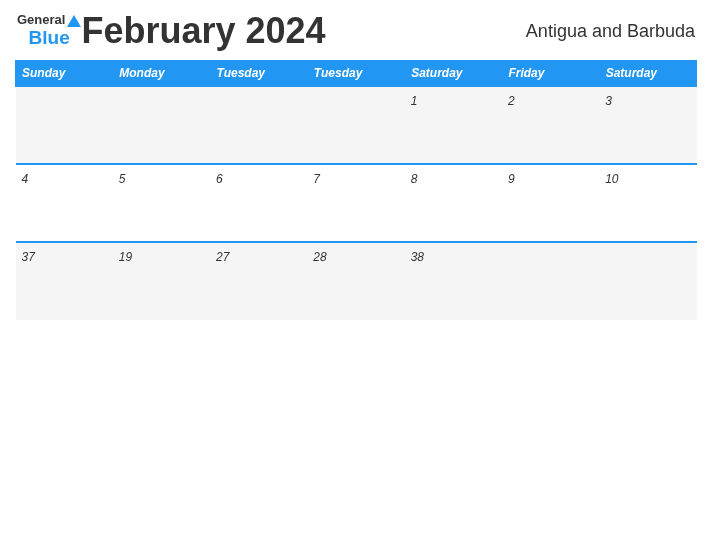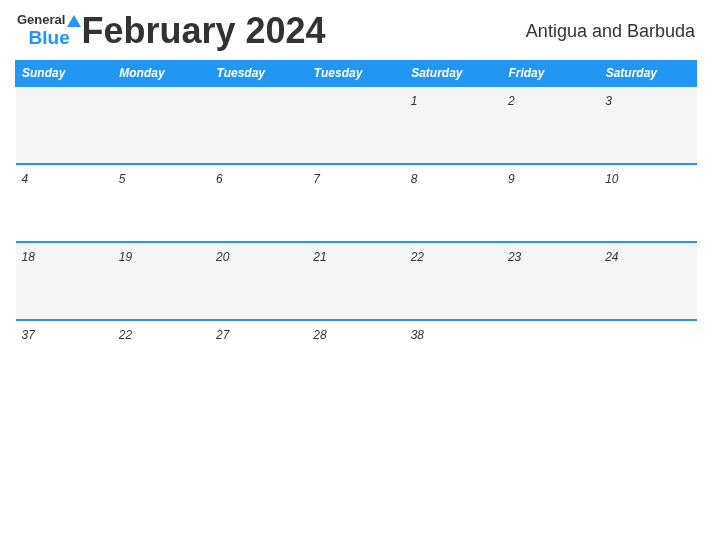--- a/index.html
+++ b/index.html
@@ -167,31 +167,22 @@
         <tr class="week-row">
           <td class="day-cell"><span class="day-number">4</span></td>
           <td class="day-cell"><span class="day-number">5</span></td>
           <td class="day-cell"><span class="day-number">6</span></td>
           <td class="day-cell"><span class="day-number">7</span></td>
           <td class="day-cell"><span class="day-number">8</span></td>
           <td class="day-cell"><span class="day-number">9</span></td>
           <td class="day-cell"><span class="day-number">10</span></td>
         </tr>
         <tr class="week-row">
-          <td class="day-cell"><span class="day-number">18</span></td>
+          <td class="day-cell"><span class="day-number">37</span></td>
           <td class="day-cell"><span class="day-number">19</span></td>
-          <td class="day-cell"><span class="day-number">20</span></td>
-          <td class="day-cell"><span class="day-number">21</span></td>
-          <td class="day-cell"><span class="day-number">22</span></td>
-          <td class="day-cell"><span class="day-number">23</span></td>
-          <td class="day-cell"><span class="day-number">24</span></td>
-        </tr>
-        <tr class="week-row">
-          <td class="day-cell"><span class="day-number">37</span></td>
-          <td class="day-cell"><span class="day-number">22</span></td>
           <td class="day-cell"><span class="day-number">27</span></td>
           <td class="day-cell"><span class="day-number">28</span></td>
           <td class="day-cell"><span class="day-number">38</span></td>
           <td class="day-cell empty"></td>
           <td class="day-cell empty"></td>
         </tr>
       </tbody>
   </table>
 </div>
 

